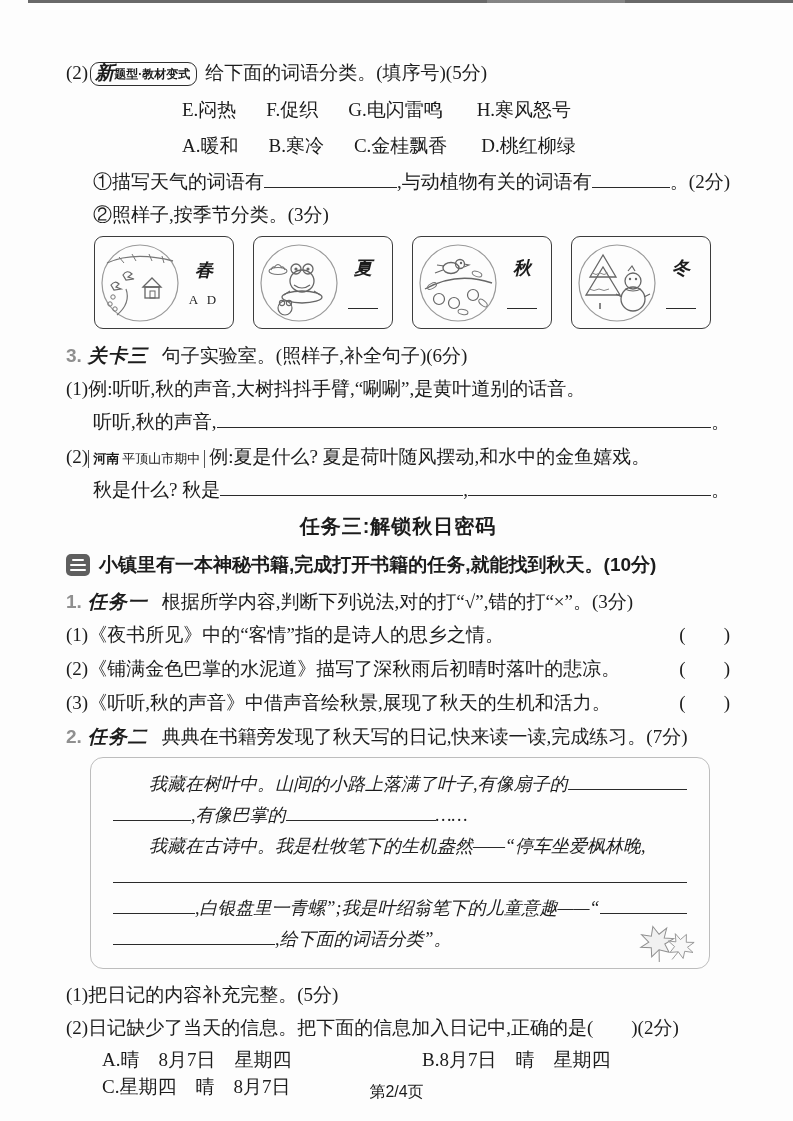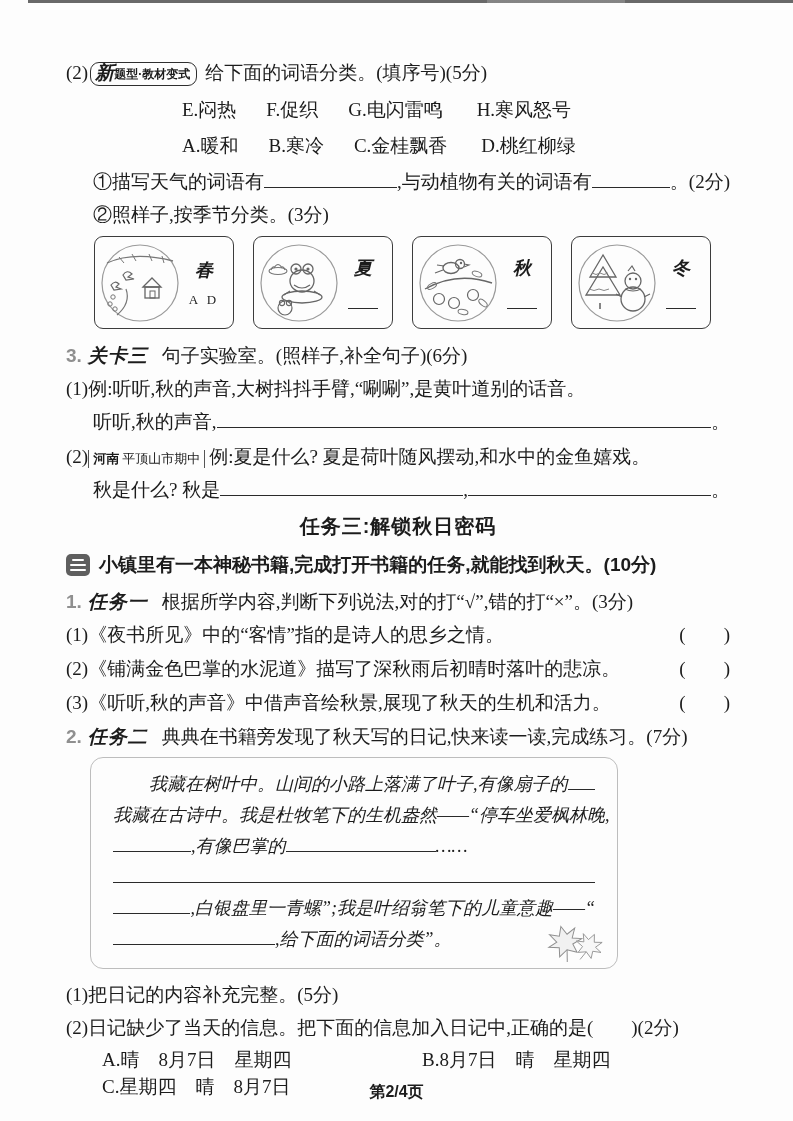--- a/index.html
+++ b/index.html
@@ -65,32 +65,32 @@
     width:24px; height:22px; background:#5f5f5f; border-radius:5px; margin-right:9px;
     display:flex; flex-direction:column; justify-content:center; gap:2.5px; padding:0 4px; flex:0 0 auto;
   }
   .tri-badge i { display:block; height:2.5px; background:#fff; border-radius:1px; }
   .tri-badge i:nth-child(1){ margin:0 2px; }
 
   .judge-line { display:flex; margin-bottom:8px; }
   .judge-line .bracket { margin-left:auto; }
 
   .diary-box {
-    width:528px; margin:4px 0 13px 24px; border:1.8px solid #bdbdbd; border-radius:13px;
+    width:620px; margin:4px 0 13px 24px; border:1.8px solid #bdbdbd; border-radius:13px;
     padding:14px 22px 10px 22px; position:relative;
     font-style:italic; font-size:18px;
   }
   .diary-line { display:flex; align-items:baseline; white-space:nowrap; height:31px; }
   .diary-line .blank { border-bottom-width:1.2px; }
   .maple { position:absolute; right:10px; bottom:4px; }
 
   .choices { display:grid; grid-template-columns:320px auto; row-gap:1px; padding-left:36px; margin-top:3px; }
 
   .footer { position:absolute; left:0; right:0; top:1082px; text-align:center;
-    font-family:"Liberation Sans","DejaVu Sans",sans-serif; font-weight:bold; font-size:16px; }
+    font-family:"Liberation Sans","DejaVu Sans",sans-serif; font-weight:normal; font-size:16px; }
 </style>
 </head>
 <body>
 
 <div class="page">
   <div class="scan-edge"></div>
   <div class="content">
 
     <div class="row q2-line">
       <span>(2)</span>
@@ -280,28 +280,28 @@
       <span>典典在书籍旁发现了秋天写的日记,快来读一读,完成练习。(7分)</span>
     </div>
 
     <div class="diary-box">
       <div class="diary-line">
         <span style="width:36px"></span>
         <span>我藏在树叶中。山间的小路上落满了叶子,有像扇子的</span>
         <span class="blank grow"></span>
       </div>
       <div class="diary-line">
-        <span style="width:36px"></span>
-        <span>我藏在古诗中。我是杜牧笔下的生机盎然——“停车坐爱枫林晚,</span>
-      </div>
-      <div class="diary-line">
         <span class="blank" style="width:78px"></span>
         <span>,有像巴掌的</span>
         <span class="blank" style="width:150px"></span>
         <span>……</span>
+      </div>
+      <div class="diary-line">
+        <span style="width:36px"></span>
+        <span>我藏在古诗中。我是杜牧笔下的生机盎然——“停车坐爱枫林晚,</span>
       </div>
       <div class="diary-line">
         <span class="blank" style="width:198px"></span>
         <span class="blank grow"></span>
       </div>
       <div class="diary-line">
         <span class="blank" style="width:82px"></span>
         <span>,白银盘里一青螺”;我是叶绍翁笔下的儿童意趣——“</span>
         <span class="blank grow"></span>
       </div>

